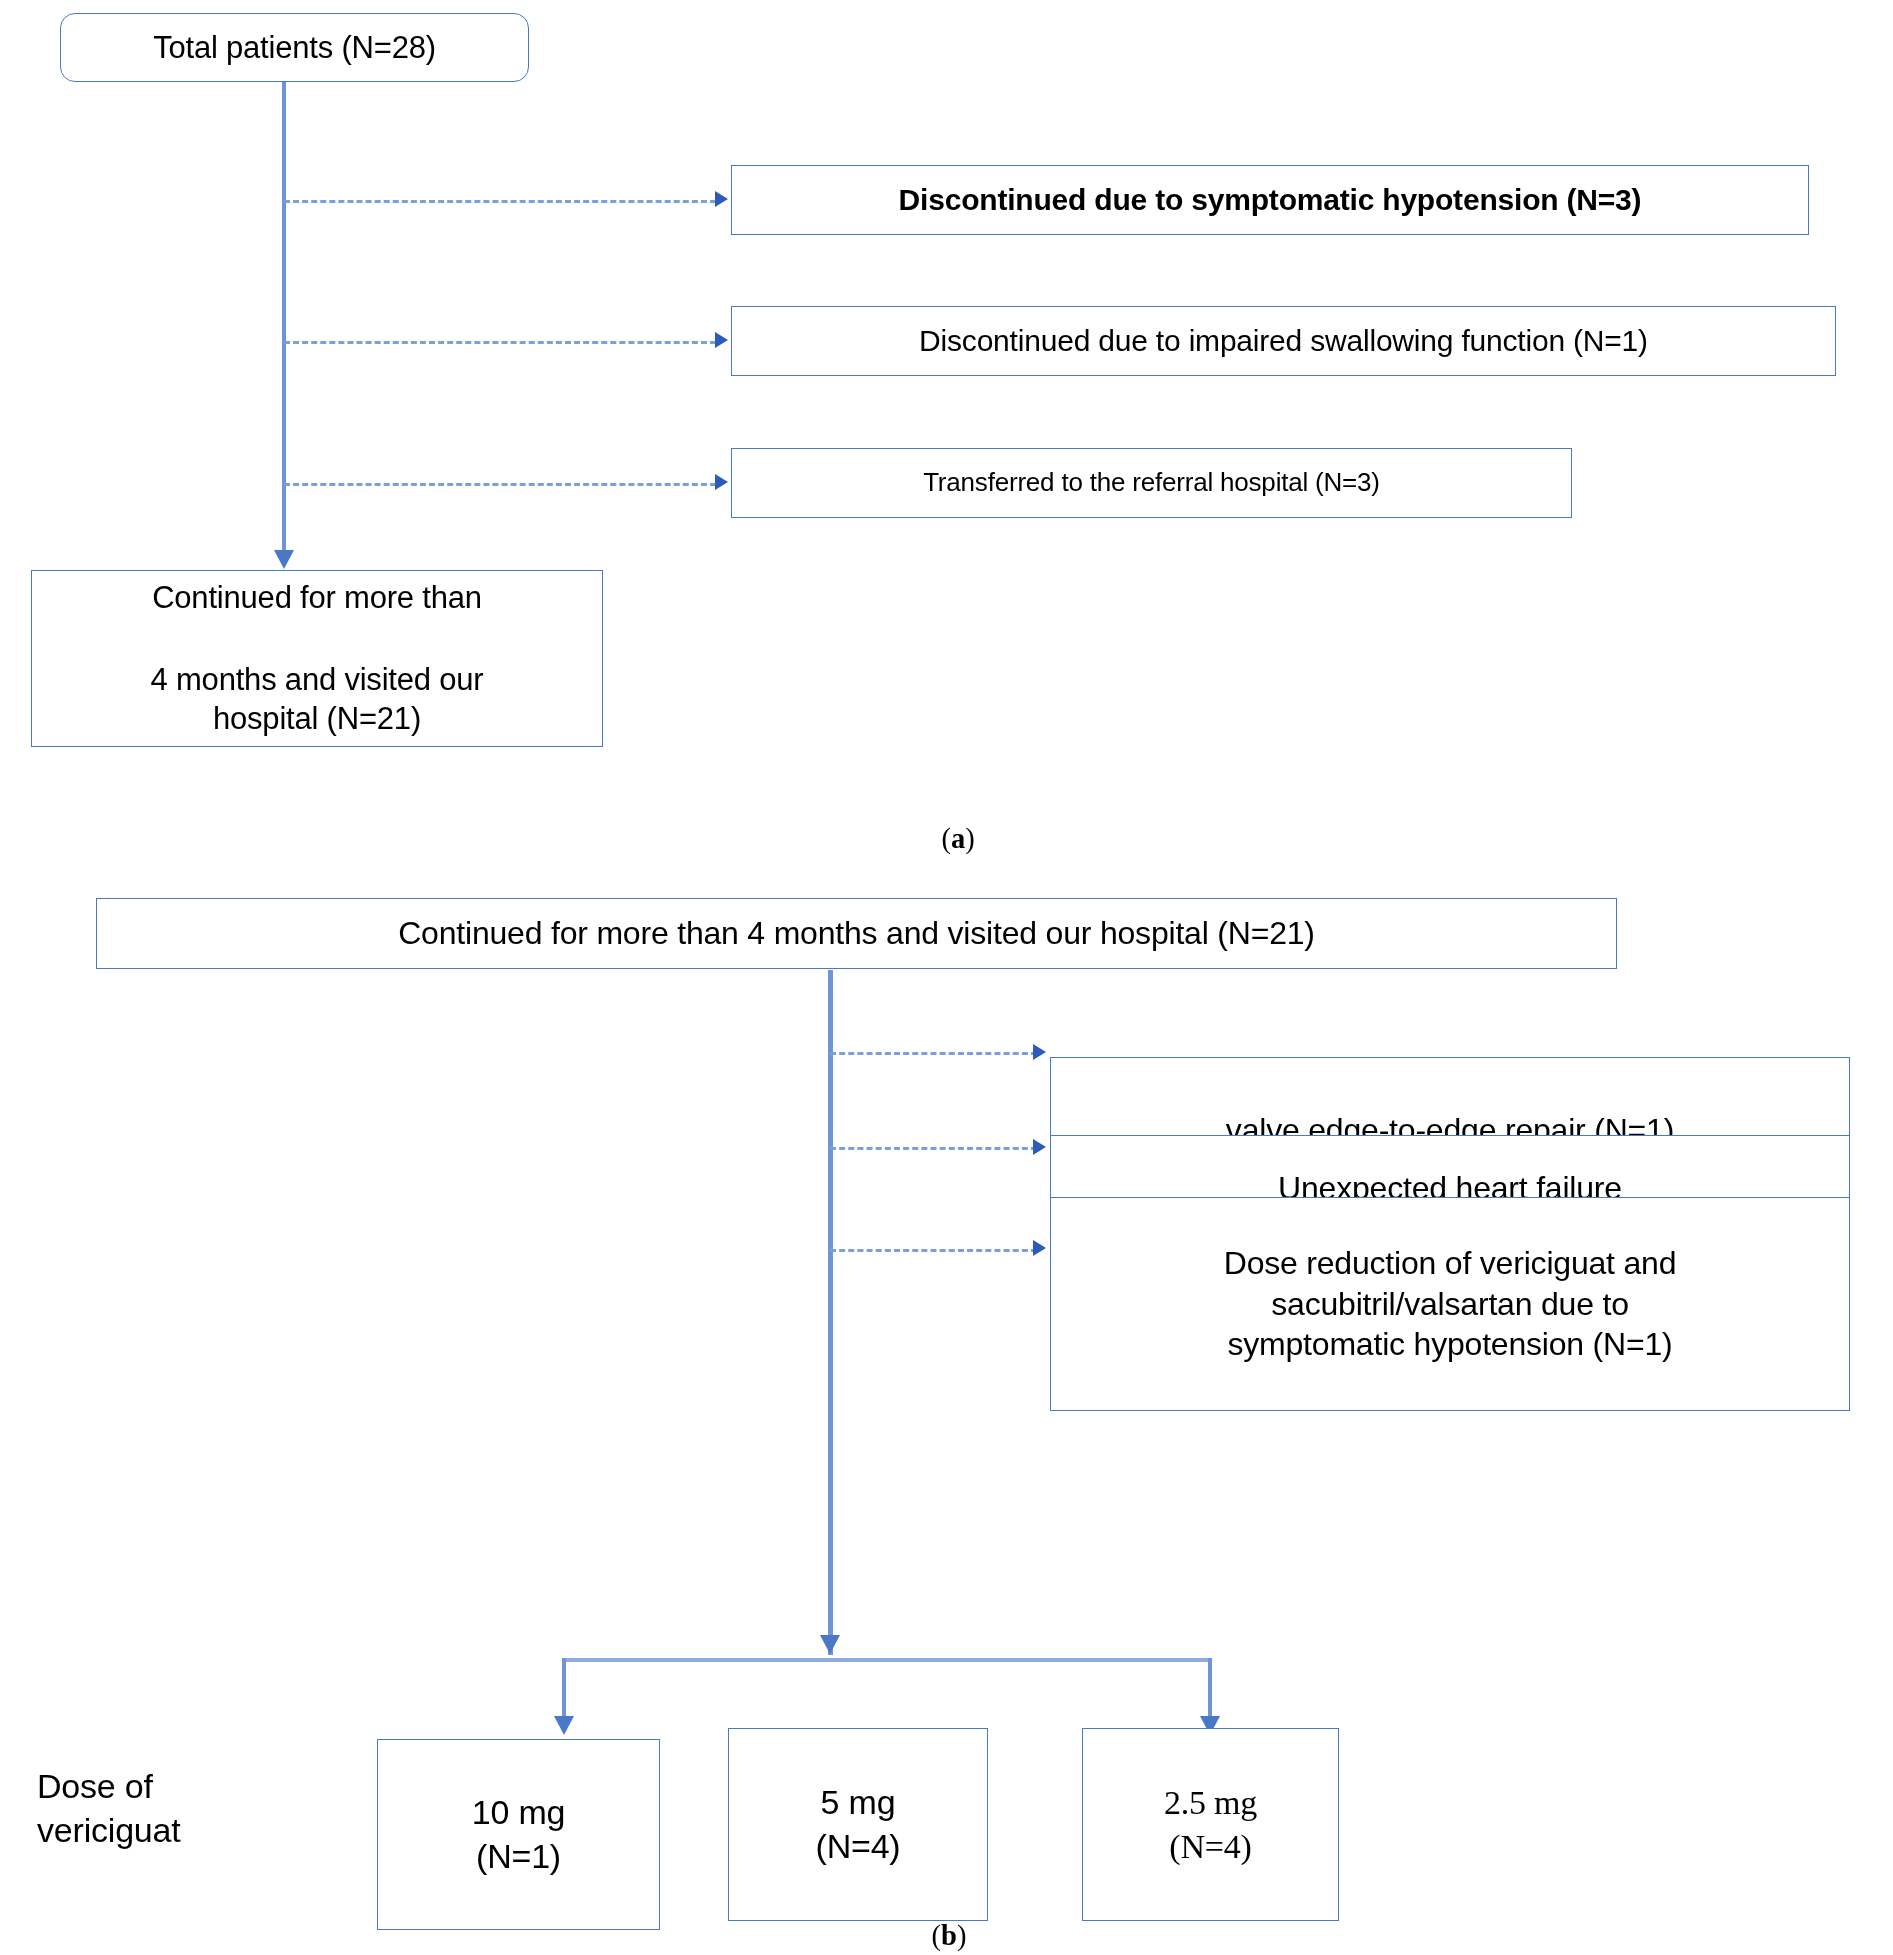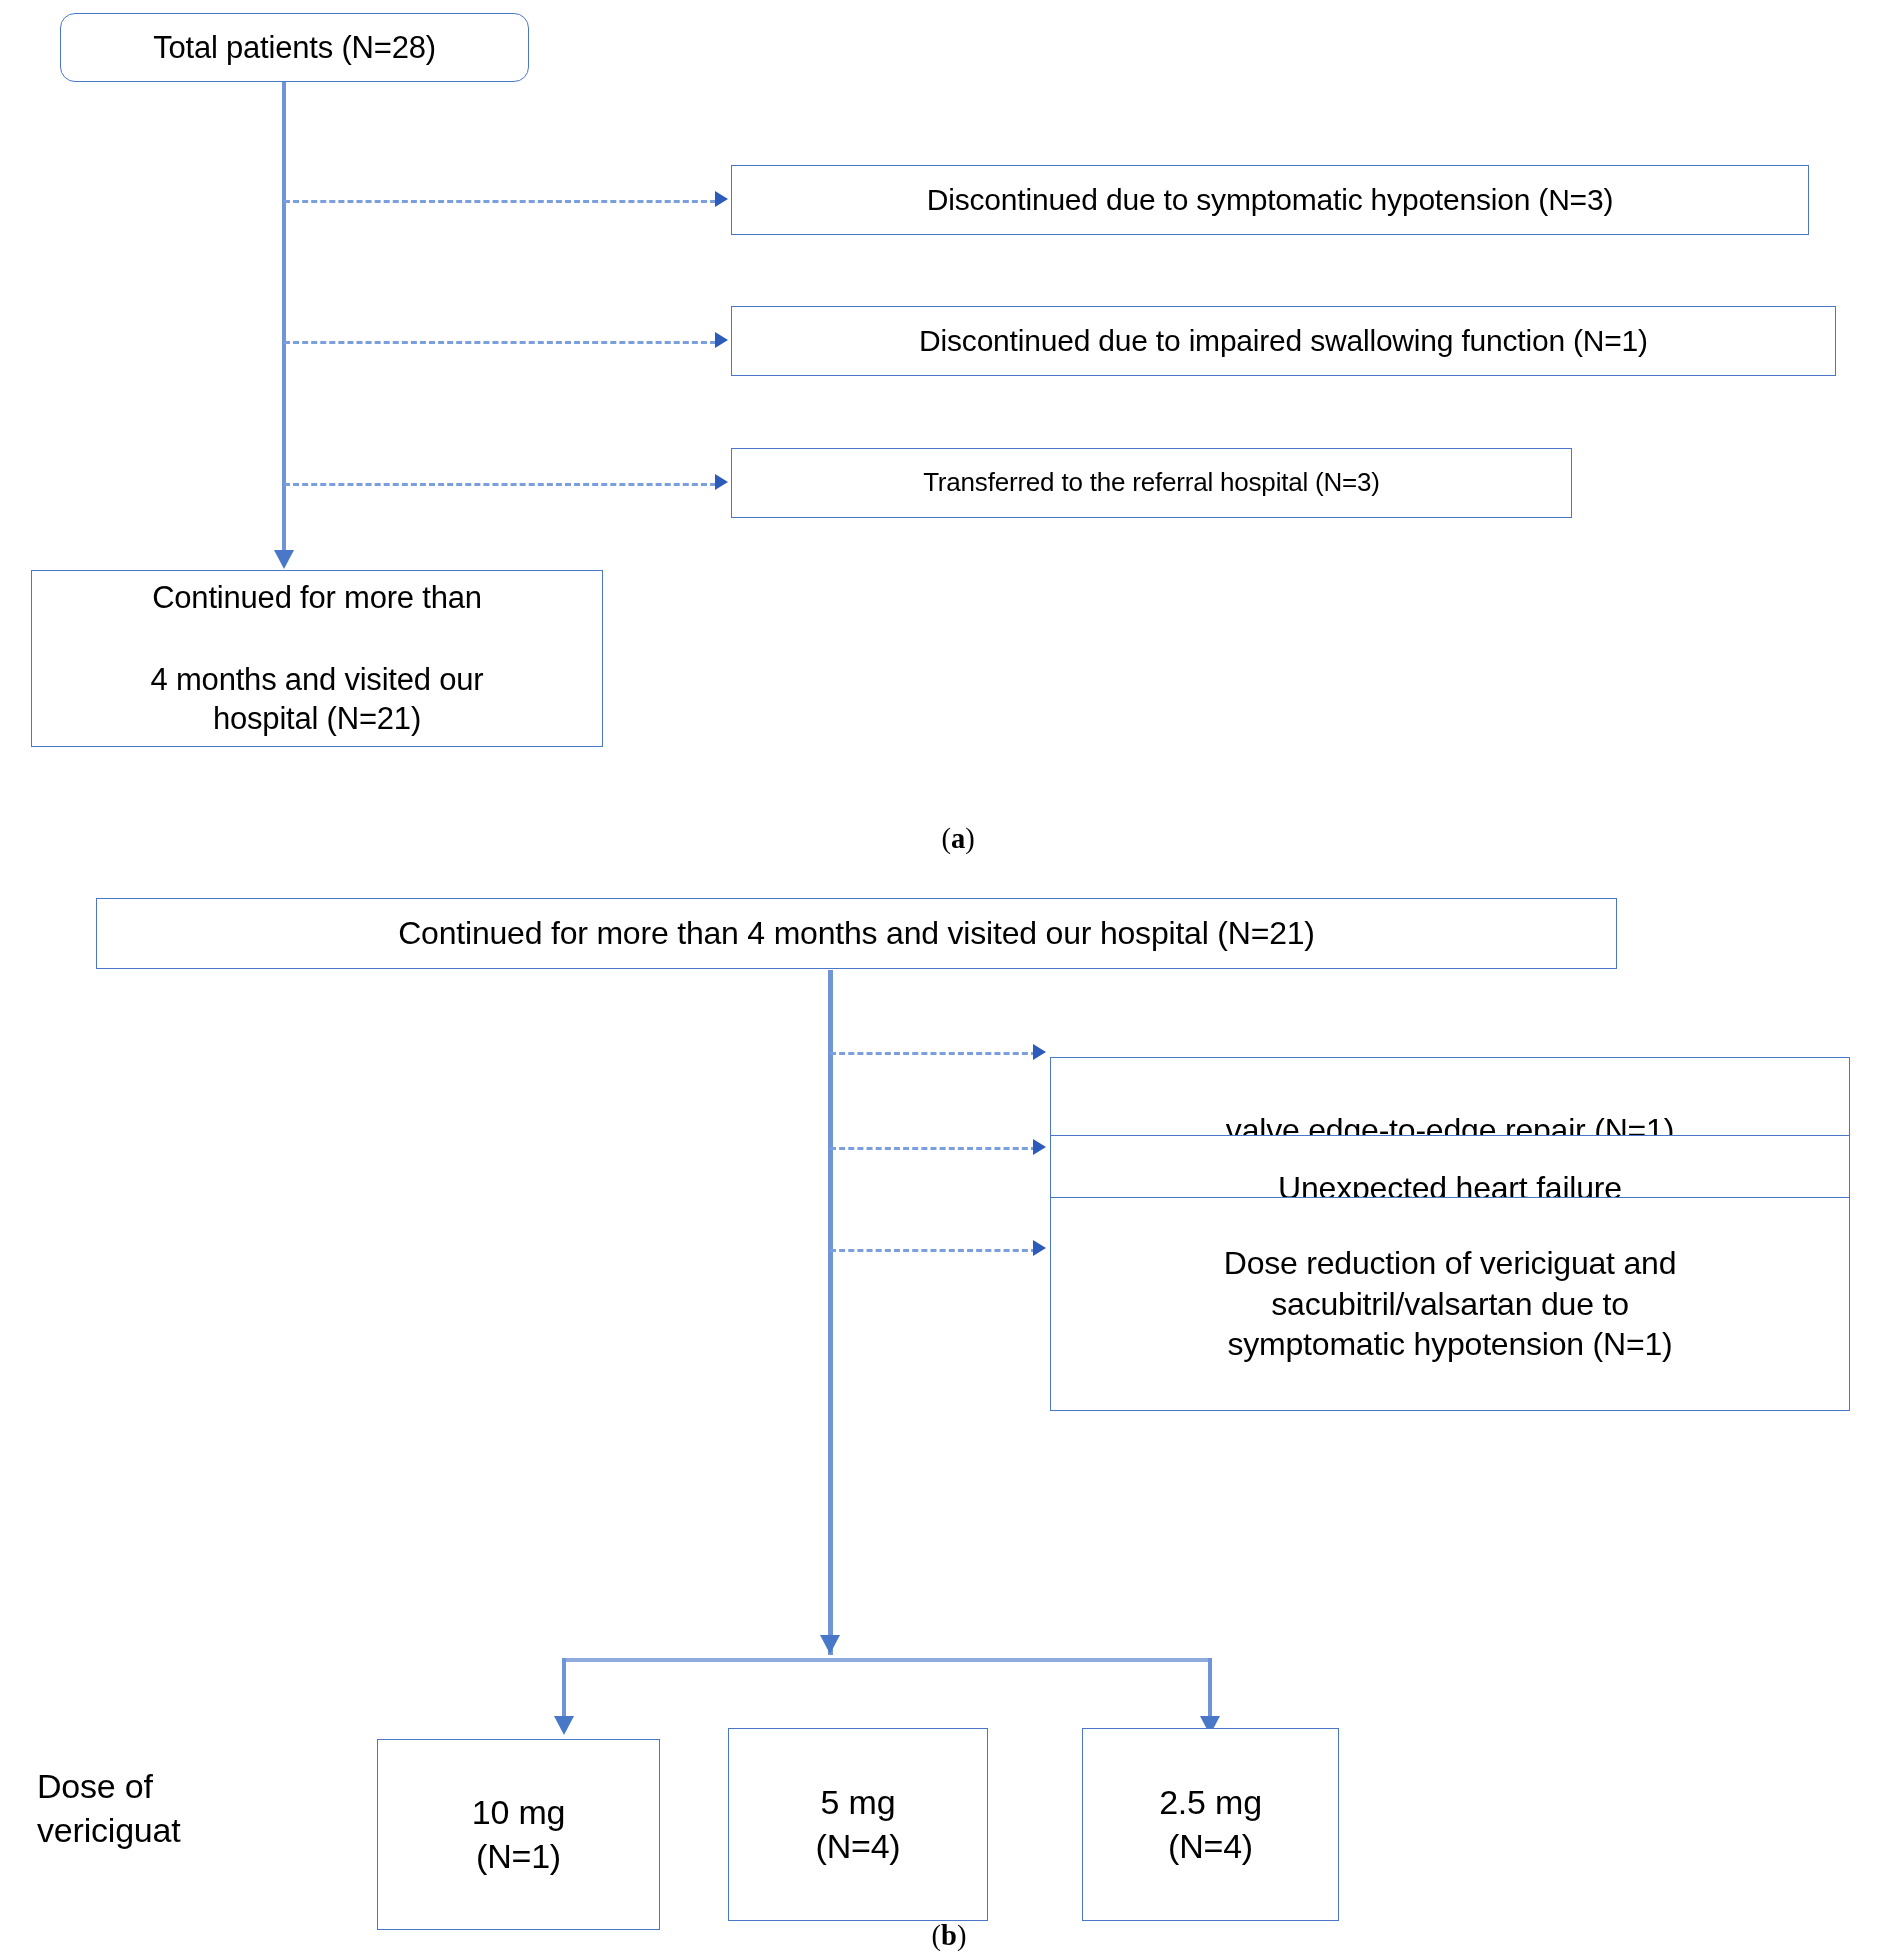--- a/index.html
+++ b/index.html
@@ -82,21 +82,21 @@
 
   <div class="box" style="left:60px; top:13px; width:469px; height:69px; font-size:31px;border-radius:15px;">
     <span>Total patients (N=28)</span>
   </div>
 
   <div class="vline" style="left:282px; top:82px; width:4.1px; height:470px;"></div>
   <div class="arrow-down" style="left:274px; top:550px;"></div>
 
   <div class="dashed" style="left:284px; top:200px; width:432px;"></div>
   <div class="arrow-right" style="left:715px; top:191px;"></div>
-  <div class="box" style="left:731px; top:165px; width:1078px; height:70px; font-size:30px;">
+  <div class="box" style="left:731px; top:165px; width:1078px; height:70px; font-size:30px;font-weight:bold;">
     <span>Discontinued due to symptomatic hypotension  (N=3)</span>
   </div>
 
   <div class="dashed" style="left:284px; top:341px; width:432px;"></div>
   <div class="arrow-right" style="left:715px; top:332px;"></div>
   <div class="box" style="left:731px; top:306px; width:1105px; height:70px; font-size:30px;">
     <span>Discontinued due to impaired swallowing function (N=1)</span>
   </div>
 
   <div class="dashed" style="left:284px; top:483px; width:432px;"></div>
@@ -157,21 +157,21 @@
   <div class="box" style="left:377px; top:1739px; width:283px; height:191px; font-size:34px; flex-direction:column; justify-content:center;">
     <span style="display:block;">10 mg</span>
     <span style="display:block;">(N=1)</span>
   </div>
 
   <div class="box" style="left:728px; top:1728px; width:260px; height:193px; font-size:34px; flex-direction:column; justify-content:center;">
     <span style="display:block;">5 mg</span>
     <span style="display:block;">(N=4)</span>
   </div>
 
-  <div class="box" style="left:1082px; top:1728px; width:257px; height:193px; font-size:34px; flex-direction:column; justify-content:center;">
+  <div class="box" style="left:1082px; top:1728px; width:257px; height:193px; font-size:34px; flex-direction:column; justify-content:center;font-family:Liberation Serif, serif;">
     <span style="display:block;">2.5 mg</span>
     <span style="display:block;">(N=4)</span>
   </div>
 
   <div class="panel-caption" style="left:864px; top:1920px; width:170px;">
     (<b>b</b>)
   </div>
 
 </div>
 

